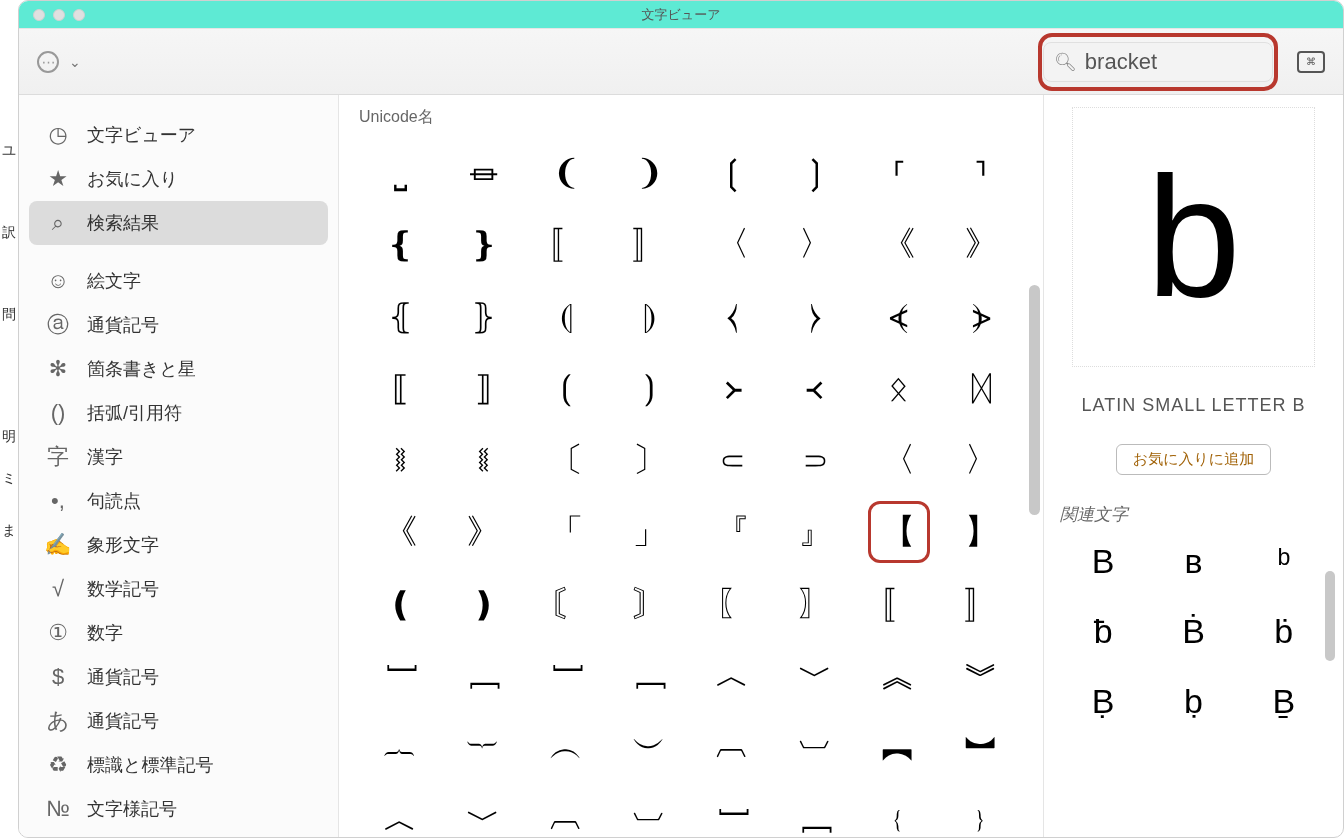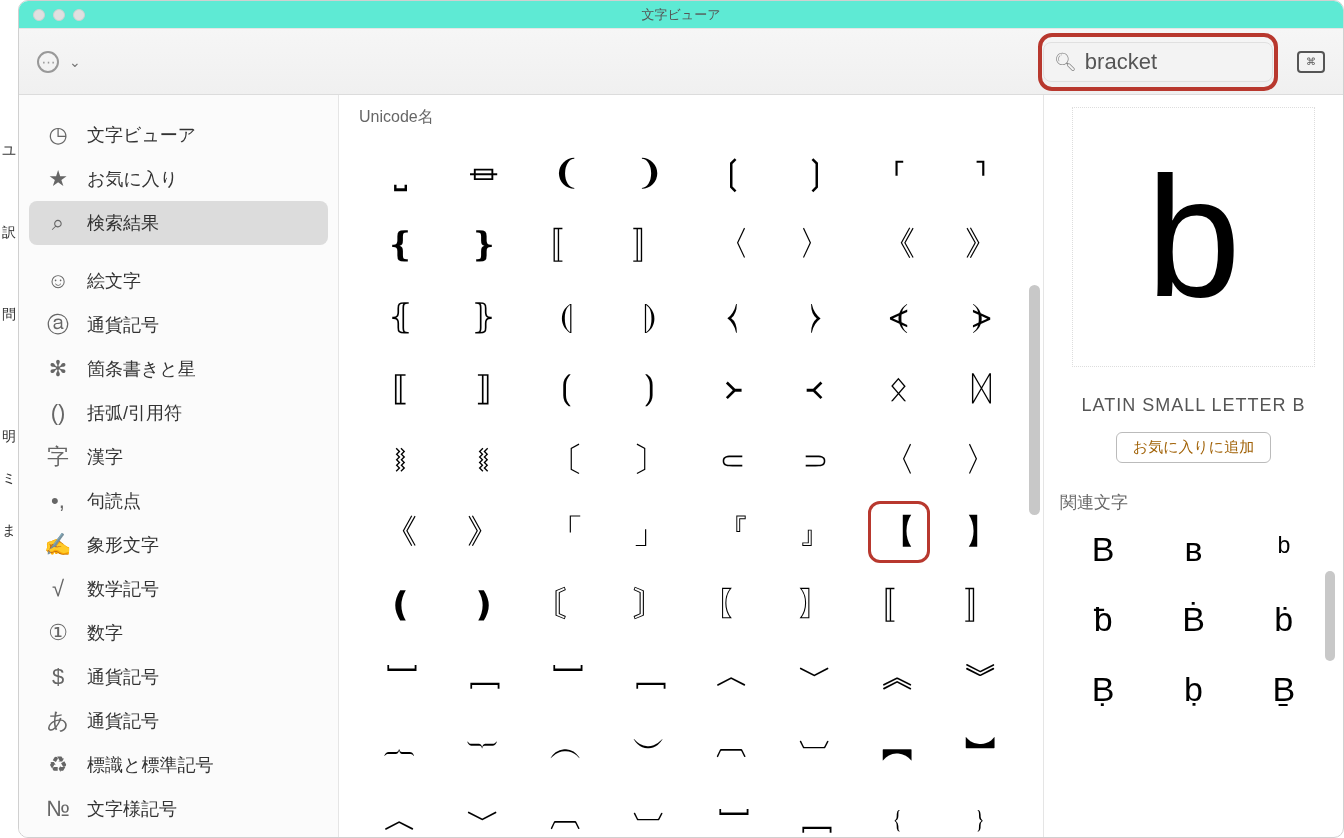--- a/index.html
+++ b/index.html
@@ -29,23 +29,23 @@
 .main-header { padding: 12px 20px 8px; font-size: 16px; color: #666; }
 .grid-wrap { flex: 1; overflow-y: auto; padding: 0 20px 20px; }
 .grid { display: grid; grid-template-columns: repeat(8, 1fr); gap: 0; }
 .cell { height: 72px; display: flex; align-items: center; justify-content: center; font-size: 34px; color: #000; position: relative; }
 .cell.sel::after { content: ""; position: absolute; width: 56px; height: 56px; border: 3px solid #b8382e; border-radius: 12px; }
 .scrollbar-stub { position: absolute; right: 3px; top: 190px; width: 11px; height: 230px; background: #c8c8c8; border-radius: 6px; }
 .detail { width: 300px; border-left: 1px solid #e5e5e5; display: flex; flex-direction: column; overflow: hidden; padding-top: 12px; }
 .preview-box { margin: 0 28px; height: 260px; border: 1px dotted #ddd; display: grid; place-items: center; position: relative; }
 .preview-box::before, .preview-box::after { content:""; position:absolute; border-top:1px dotted #ddd; }
 .preview-char { font-size: 170px; font-weight: 400; line-height: 1; }
-.char-name { text-align: center; font-size: 18px; color: #555; margin: 28px 20px 16px; letter-spacing: 1px; }
+.char-name { text-align: center; font-size: 18px; color: #555; margin: 28px 20px 28px; letter-spacing: 1px; }
 .fav-btn { align-self: center; padding: 5px 16px; border: 1px solid #bbb; border-radius: 6px; font-size: 15px; color: #a16207; background: #fff; }
-.related-label { padding: 28px 16px 10px; font-size: 17px; color: #666; }
+.related-label { padding: 28px 16px 10px; font-size: 17px; color: #666; font-style: italic; }
 .related-grid { display: grid; grid-template-columns: repeat(3,1fr); padding: 0 24px; gap: 20px 20px; }
 .rcell { display: flex; align-items: center; justify-content: center; font-size: 34px; color: #000; height: 50px; }
 .detail-scroll { position: absolute; right: 8px; top: 570px; width: 10px; height: 90px; background: #c8c8c8; border-radius: 5px; }
 .edge-left { position: absolute; left: 0; top: 0; width: 18px; height: 838px; background: #fff; overflow: hidden; color: #333; font-size: 14px; }
 .edge-left span { display:block; padding: 2px 0 2px 2px; }
 </style>
 </head>
 <body>
 
 <div class="edge-left">

